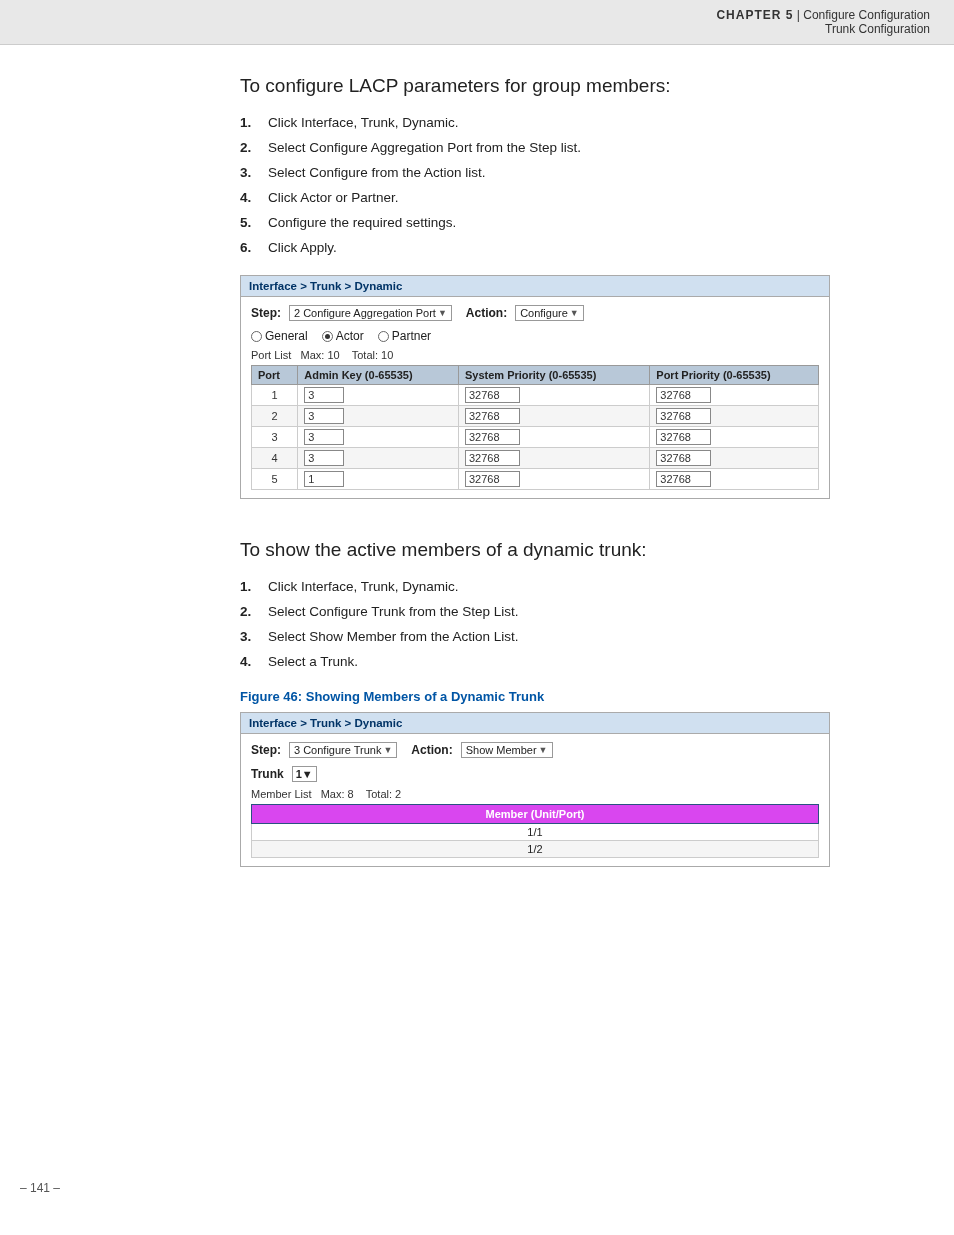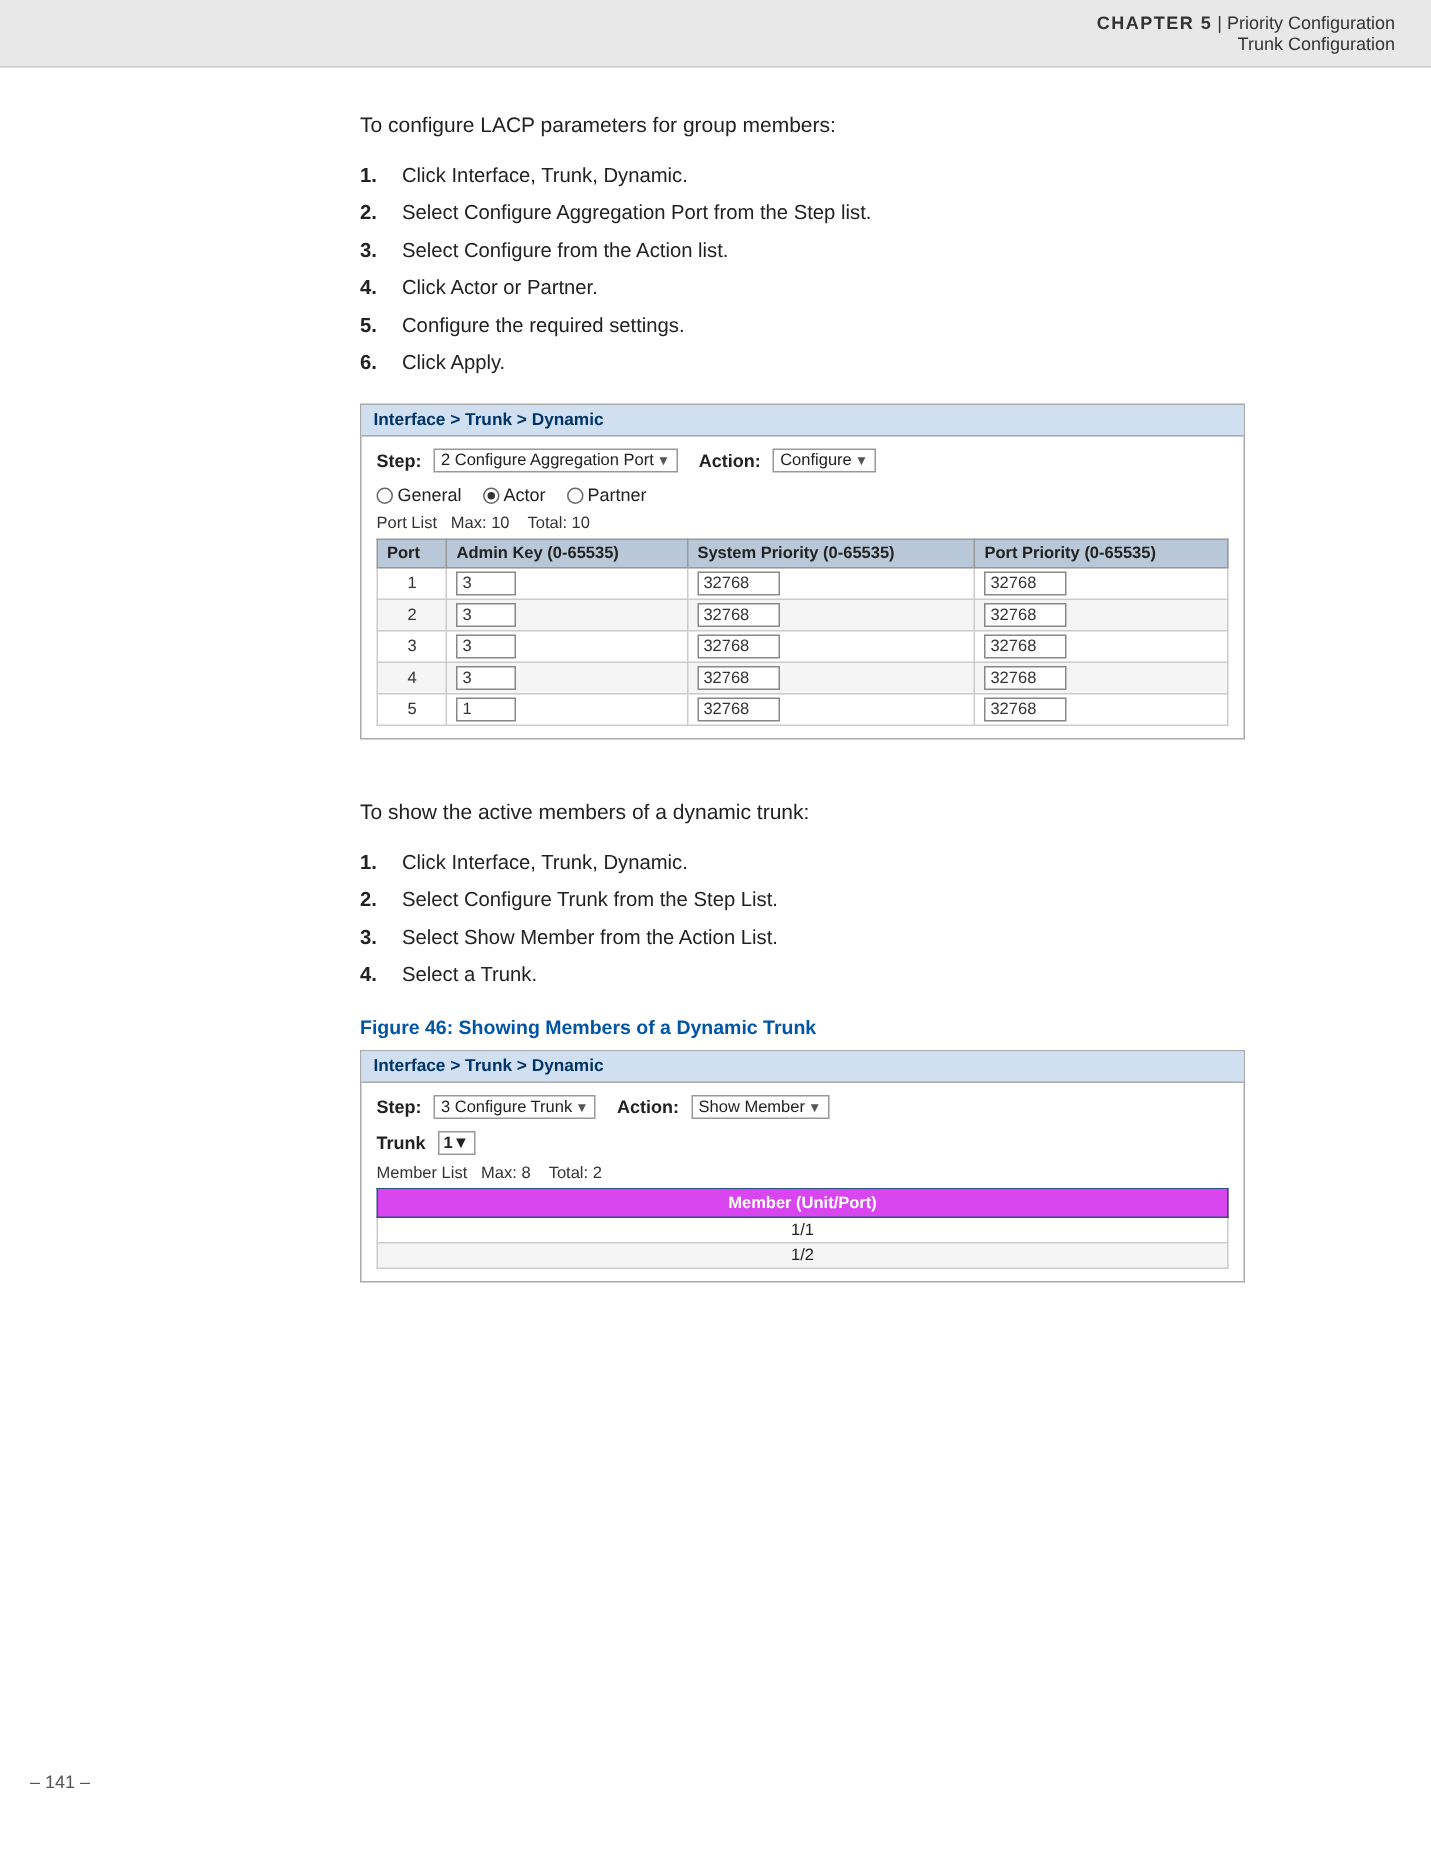--- a/index.html
+++ b/index.html
@@ -31,21 +31,21 @@
       display: inline-block;
       text-align: right;
     }
 
     
     .content {
       padding: 30px 80px 30px 240px;
     }
 
     .intro-text {
-      font-size: 14px;
+      font-size: 19px;
       margin-bottom: 18px;
       color: #222;
     }
 
     .steps-list {
       list-style: none;
       margin-bottom: 20px;
     }
     .steps-list li {
       display: flex;
@@ -248,21 +248,21 @@
       height: 18px;
     }
   </style>
 </head>
 <body>
 
 <div class="page-header">
   <span class="header-right">
     <span class="chapter-label">CHAPTER 5</span>
     <span>|</span>
-    <span>Priority Configuration</span><br>
+    <span>Configure Configuration</span><br>
     <span>Trunk Configuration</span>
   </span>
 </div>
 
 <div class="content">
 
   <p class="intro-text">To configure LACP parameters for group members:</p>
 
   <ol class="steps-list">
     <li>

